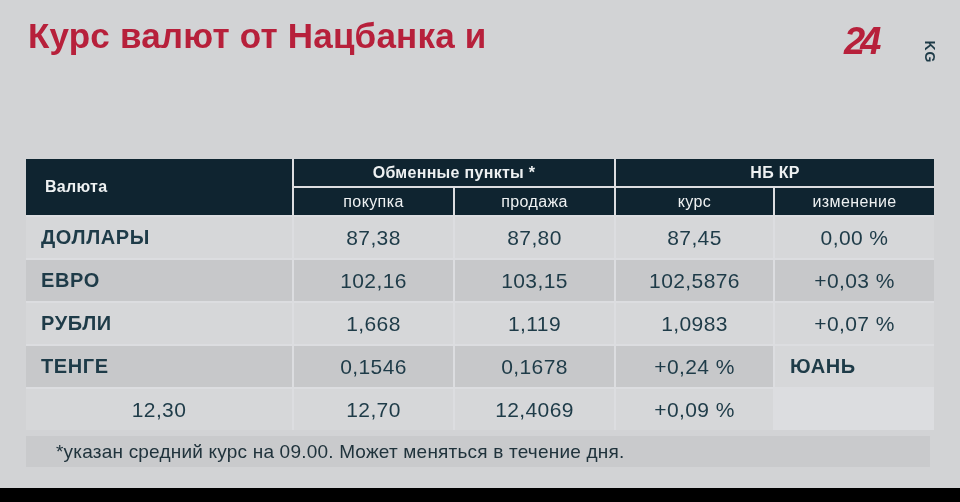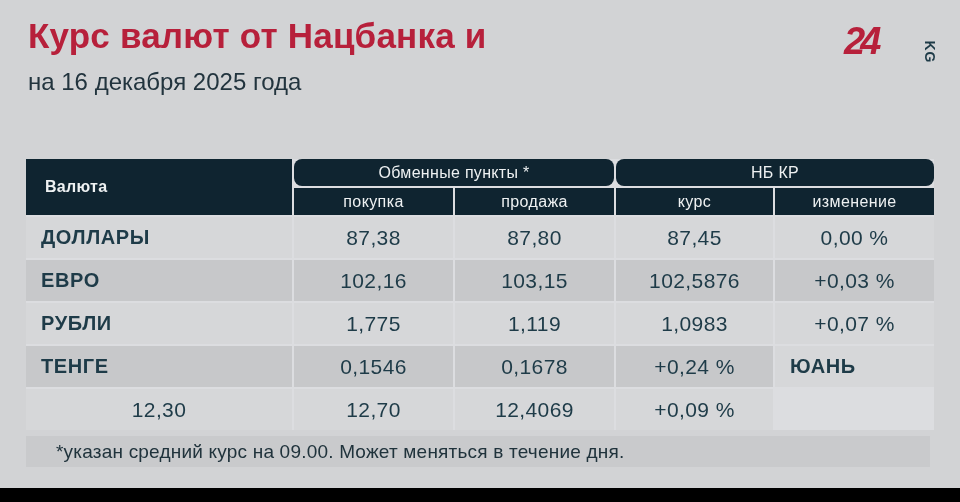--- a/index.html
+++ b/index.html
@@ -55,21 +55,21 @@
     grid-template-rows:27px 27px repeat(5,41px);
     gap:2px;
     background:var(--grid-line);
   }
   .th{
     background:var(--header-bg);color:var(--header-text);
     display:flex;align-items:center;justify-content:center;
     font-size:16px;
   }
   .th-currency{grid-row:1/3;grid-column:1;justify-content:flex-start;padding-left:19px;font-weight:bold;letter-spacing:0.3px;}
-  .th-group{font-weight:normal;letter-spacing:0.3px;border-radius:8px;}
+  .th-group{font-weight:bold;letter-spacing:0.3px;}
   .th-group-exchange{grid-row:1;grid-column:2/4;}
   .th-group-nbkr{grid-row:1;grid-column:4/6;text-align:center;}
   .th-sub{font-weight:normal;letter-spacing:0.4px;}
   .td{
     display:flex;align-items:center;justify-content:center;
     color:var(--text-dark);font-size:21px;letter-spacing:0.4px;
   }
   .td-currency{justify-content:flex-start;padding-left:15px;font-size:20px;font-weight:bold;letter-spacing:0.6px;}
   
   .bg-light{background:var(--row-light);}
@@ -89,21 +89,20 @@
 </style>
 </head>
 <body>
 
 <div class="canvas">
 
   <div class="title-block">
     <div class="page-title">
       <div>Курс валют от Нацбанка и</div>
     </div>
-    <div class="page-subtitle">на 16 декабря 2025 года</div>
   </div>
 
   <div class="logo">
     <span class="logo-num">24</span>
     <span class="logo-kg">KG</span>
   </div>
 
   <div class="rates-table">
 
     <div class="th th-currency">Валюта</div>
@@ -120,21 +119,21 @@
     <div class="td bg-light">87,45</div>
     <div class="td bg-light">0,00 %</div>
 
     <div class="td td-currency bg-dark">ЕВРО</div>
     <div class="td bg-dark">102,16</div>
     <div class="td bg-dark">103,15</div>
     <div class="td bg-dark">102,5876</div>
     <div class="td bg-dark">+0,03 %</div>
 
     <div class="td td-currency bg-light">РУБЛИ</div>
-    <div class="td bg-light">1,775</div>
+    <div class="td bg-light">1,668</div>
     <div class="td bg-light">1,119</div>
     <div class="td bg-light">1,0983</div>
     <div class="td bg-light">+0,07 %</div>
 
     <div class="td td-currency bg-dark">ТЕНГЕ</div>
     <div class="td bg-dark">0,1546</div>
     <div class="td bg-dark">0,1678</div>
     <div class="td bg-dark">+0,24 %</div>
 
     <div class="td td-currency bg-light">ЮАНЬ</div>

